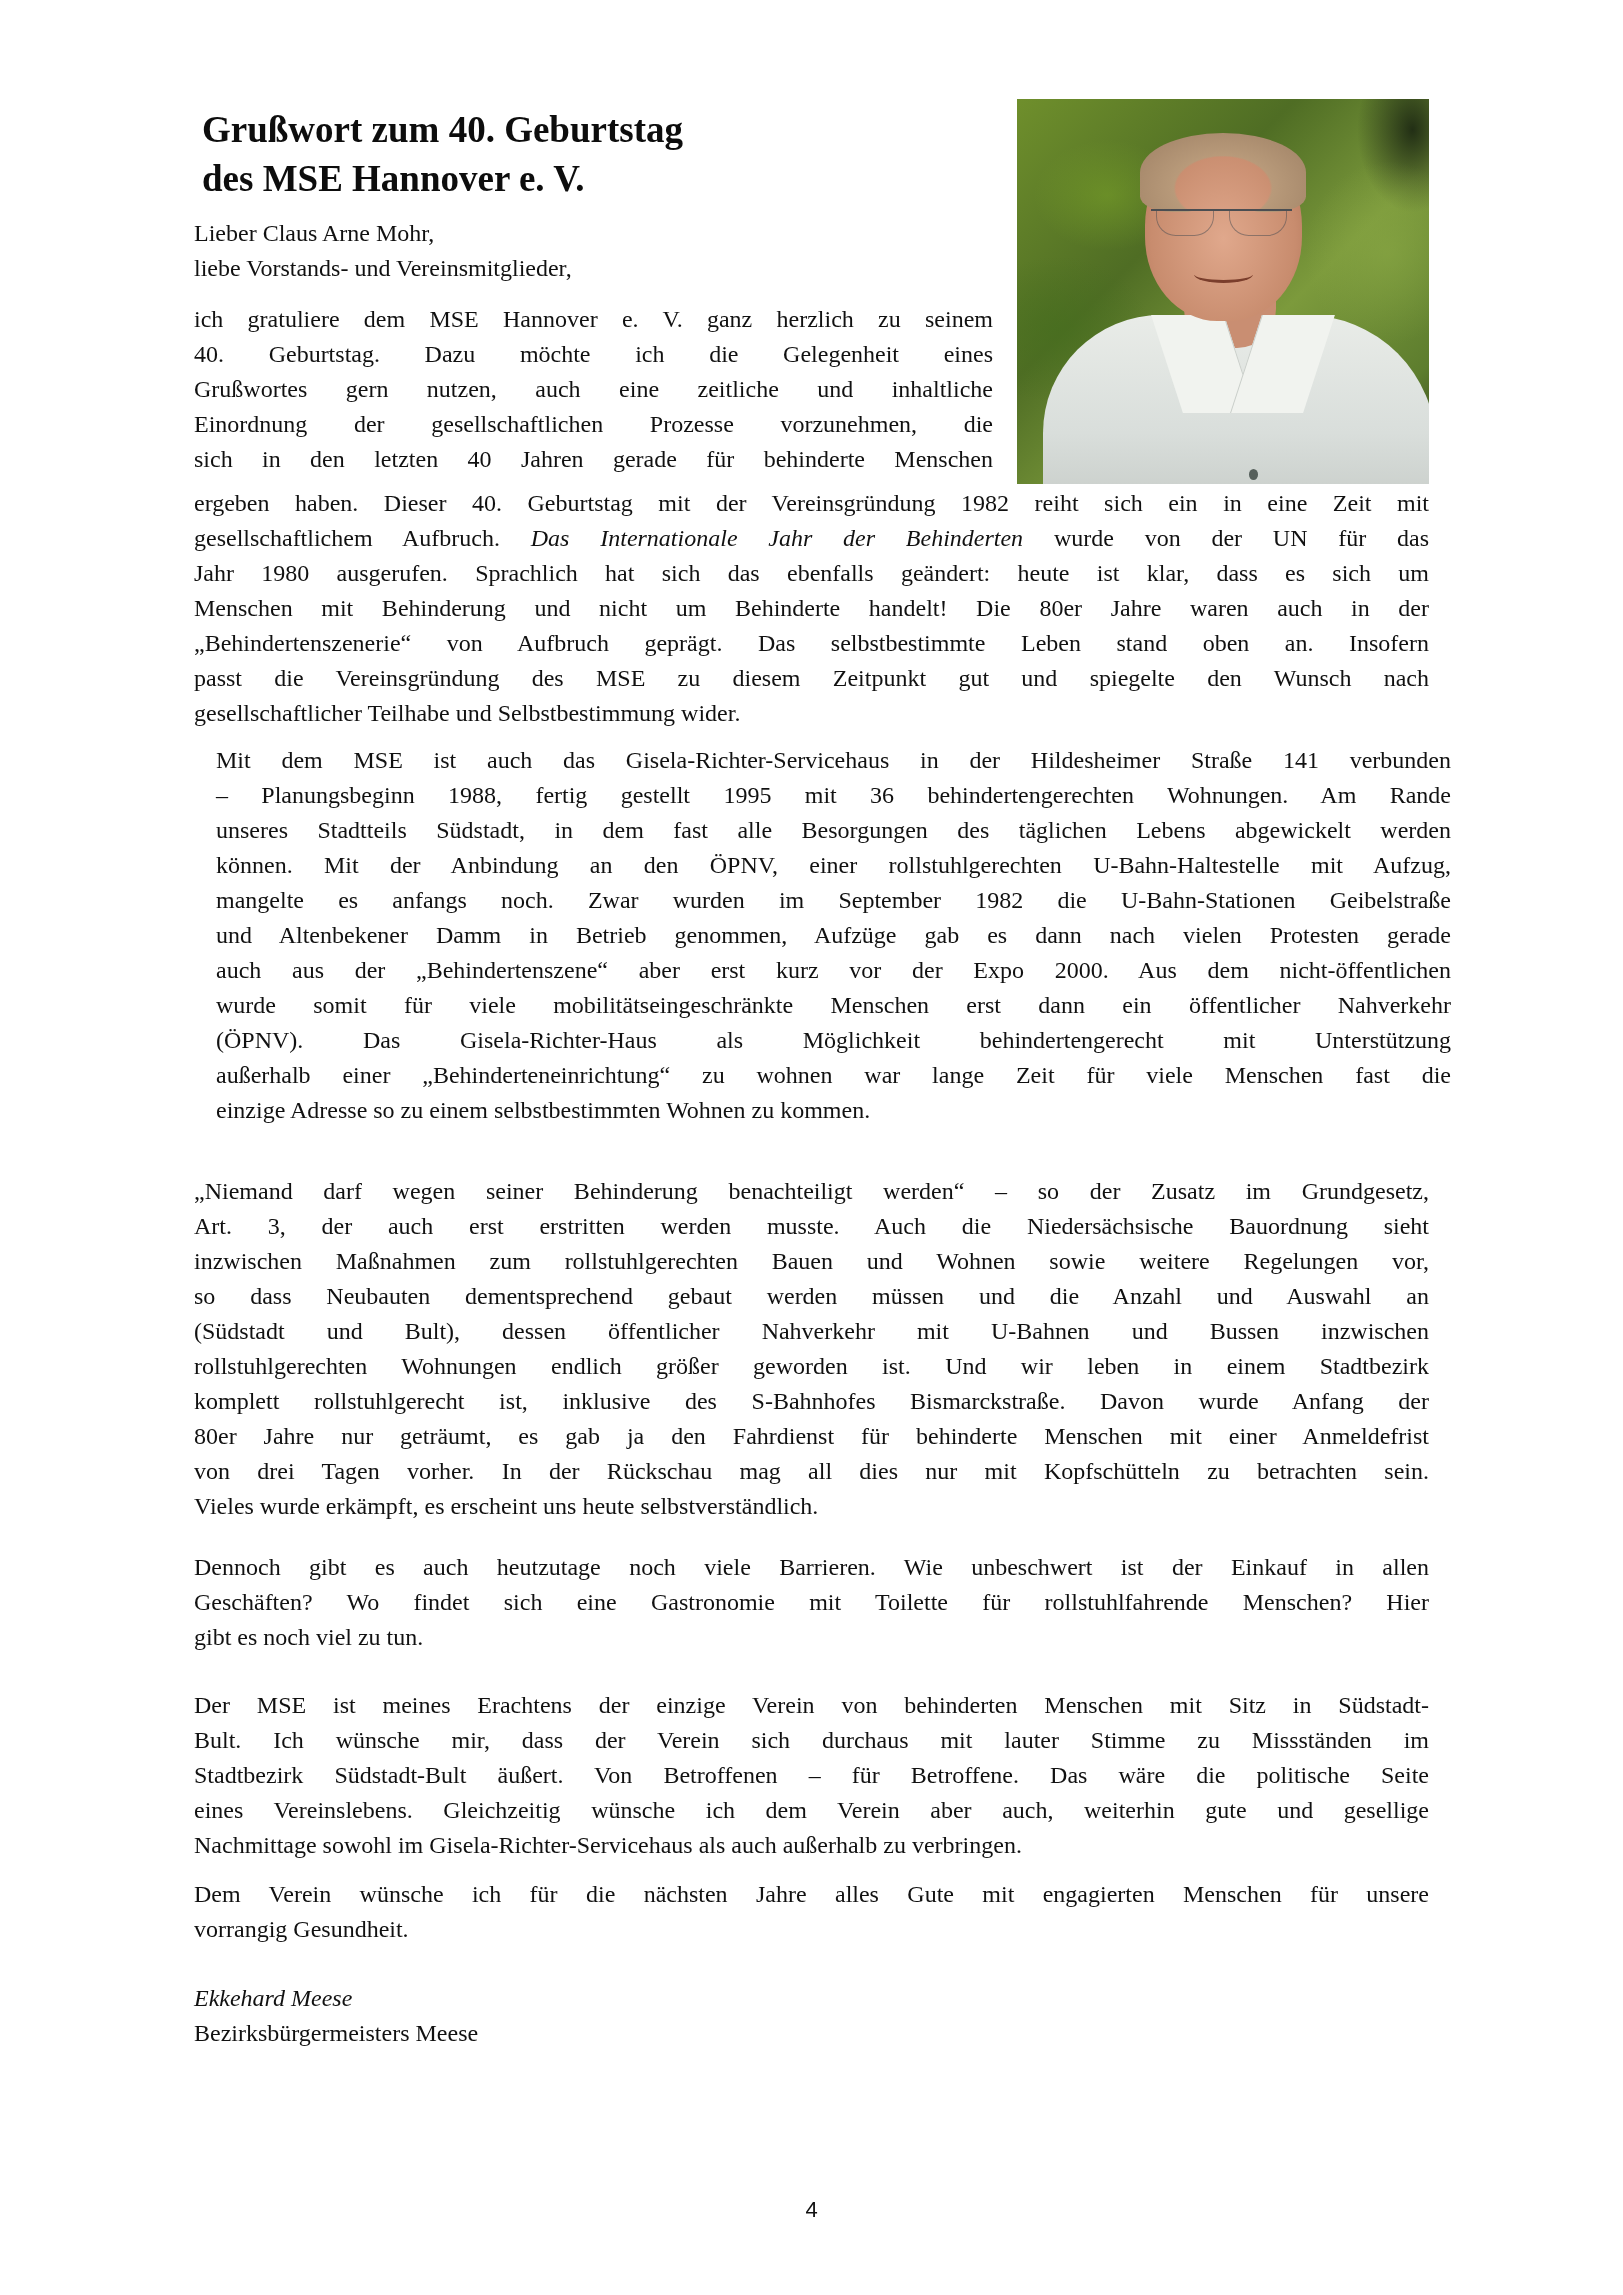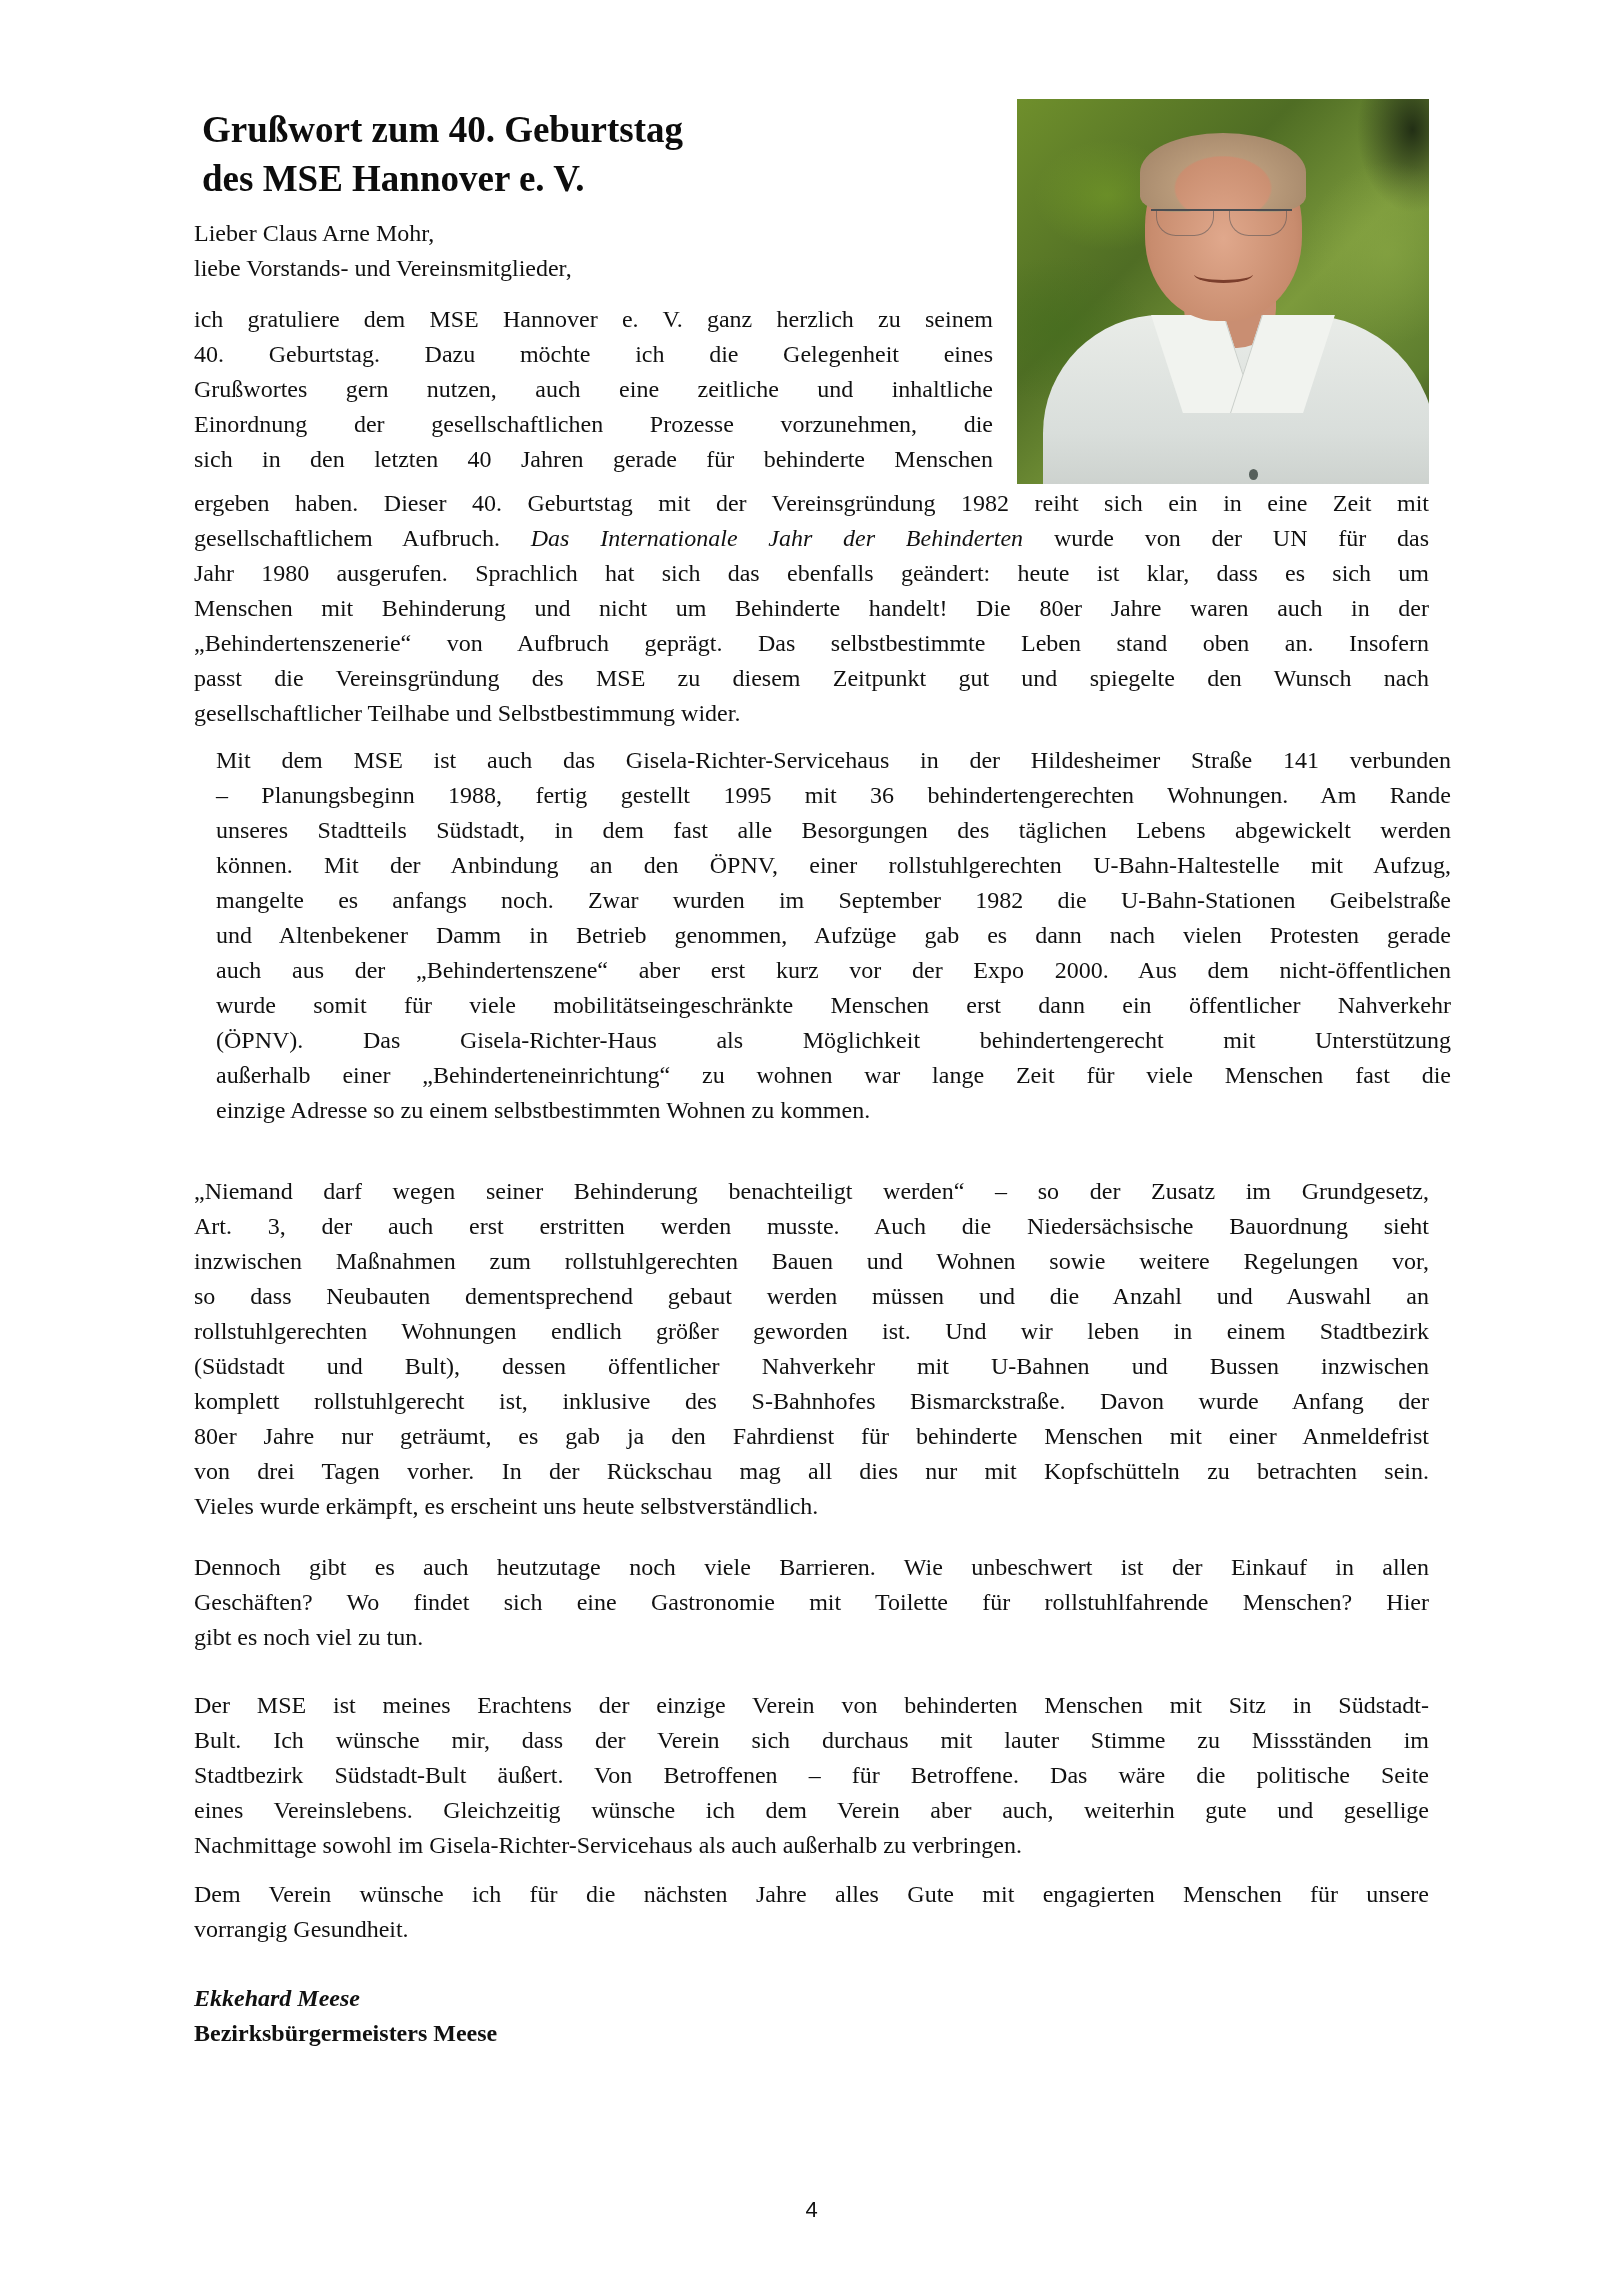--- a/index.html
+++ b/index.html
@@ -143,21 +143,21 @@
   .wide { width: 1235px; }
 
   .salutation { top: 216px; }
   .para1a { top: 302px; }
   .para1b { top: 486px; }
   .para2 { top: 743px; margin-left: 22px; }
   .para3 { top: 1174px; }
   .para4 { top: 1550px; }
   .para5 { top: 1688px; }
   .para6 { top: 1877px; }
-  .signature { top: 1981px; font-weight: bold; }
+  .signature { top: 1981px; }
 
   .it { font-style: italic; }
 
   .page-number {
     position: absolute;
     left: 0;
     width: 1623px;
     top: 2197px;
     text-align: center;
     font-family: "Liberation Sans", "DejaVu Sans", sans-serif;
@@ -222,22 +222,22 @@
     <span class="ln">(ÖPNV). Das Gisela-Richter-Haus als Möglichkeit behindertengerecht mit Unterstützung</span>
     <span class="ln">außerhalb einer „Behinderteneinrichtung“ zu wohnen war lange Zeit für viele Menschen fast die</span>
     <span class="ln last">einzige Adresse so zu einem selbstbestimmten Wohnen zu kommen.</span>
   </div>
 
   <div class="body-text wide para3">
     <span class="ln">„Niemand darf wegen seiner Behinderung benachteiligt werden“ – so der Zusatz im Grundgesetz,</span>
     <span class="ln">Art. 3, der auch erst erstritten werden musste. Auch die Niedersächsische Bauordnung sieht</span>
     <span class="ln">inzwischen Maßnahmen zum rollstuhlgerechten Bauen und Wohnen sowie weitere Regelungen vor,</span>
     <span class="ln">so dass Neubauten dementsprechend gebaut werden müssen und die Anzahl und Auswahl an</span>
+    <span class="ln">(Südstadt und Bult), dessen öffentlicher Nahverkehr mit U-Bahnen und Bussen inzwischen</span>
     <span class="ln">rollstuhlgerechten Wohnungen endlich größer geworden ist. Und wir leben in einem Stadtbezirk</span>
-    <span class="ln">(Südstadt und Bult), dessen öffentlicher Nahverkehr mit U-Bahnen und Bussen inzwischen</span>
     <span class="ln">komplett rollstuhlgerecht ist, inklusive des S-Bahnhofes Bismarckstraße. Davon wurde Anfang der</span>
     <span class="ln">80er Jahre nur geträumt, es gab ja den Fahrdienst für behinderte Menschen mit einer Anmeldefrist</span>
     <span class="ln">von drei Tagen vorher. In der Rückschau mag all dies nur mit Kopfschütteln zu betrachten sein.</span>
     <span class="ln last">Vieles wurde erkämpft, es erscheint uns heute selbstverständlich.</span>
   </div>
 
   <div class="body-text wide para4">
     <span class="ln">Dennoch gibt es auch heutzutage noch viele Barrieren. Wie unbeschwert ist der Einkauf in allen</span>
     <span class="ln">Geschäften? Wo findet sich eine Gastronomie mit Toilette für rollstuhlfahrende Menschen? Hier</span>
     <span class="ln last">gibt es noch viel zu tun.</span>

